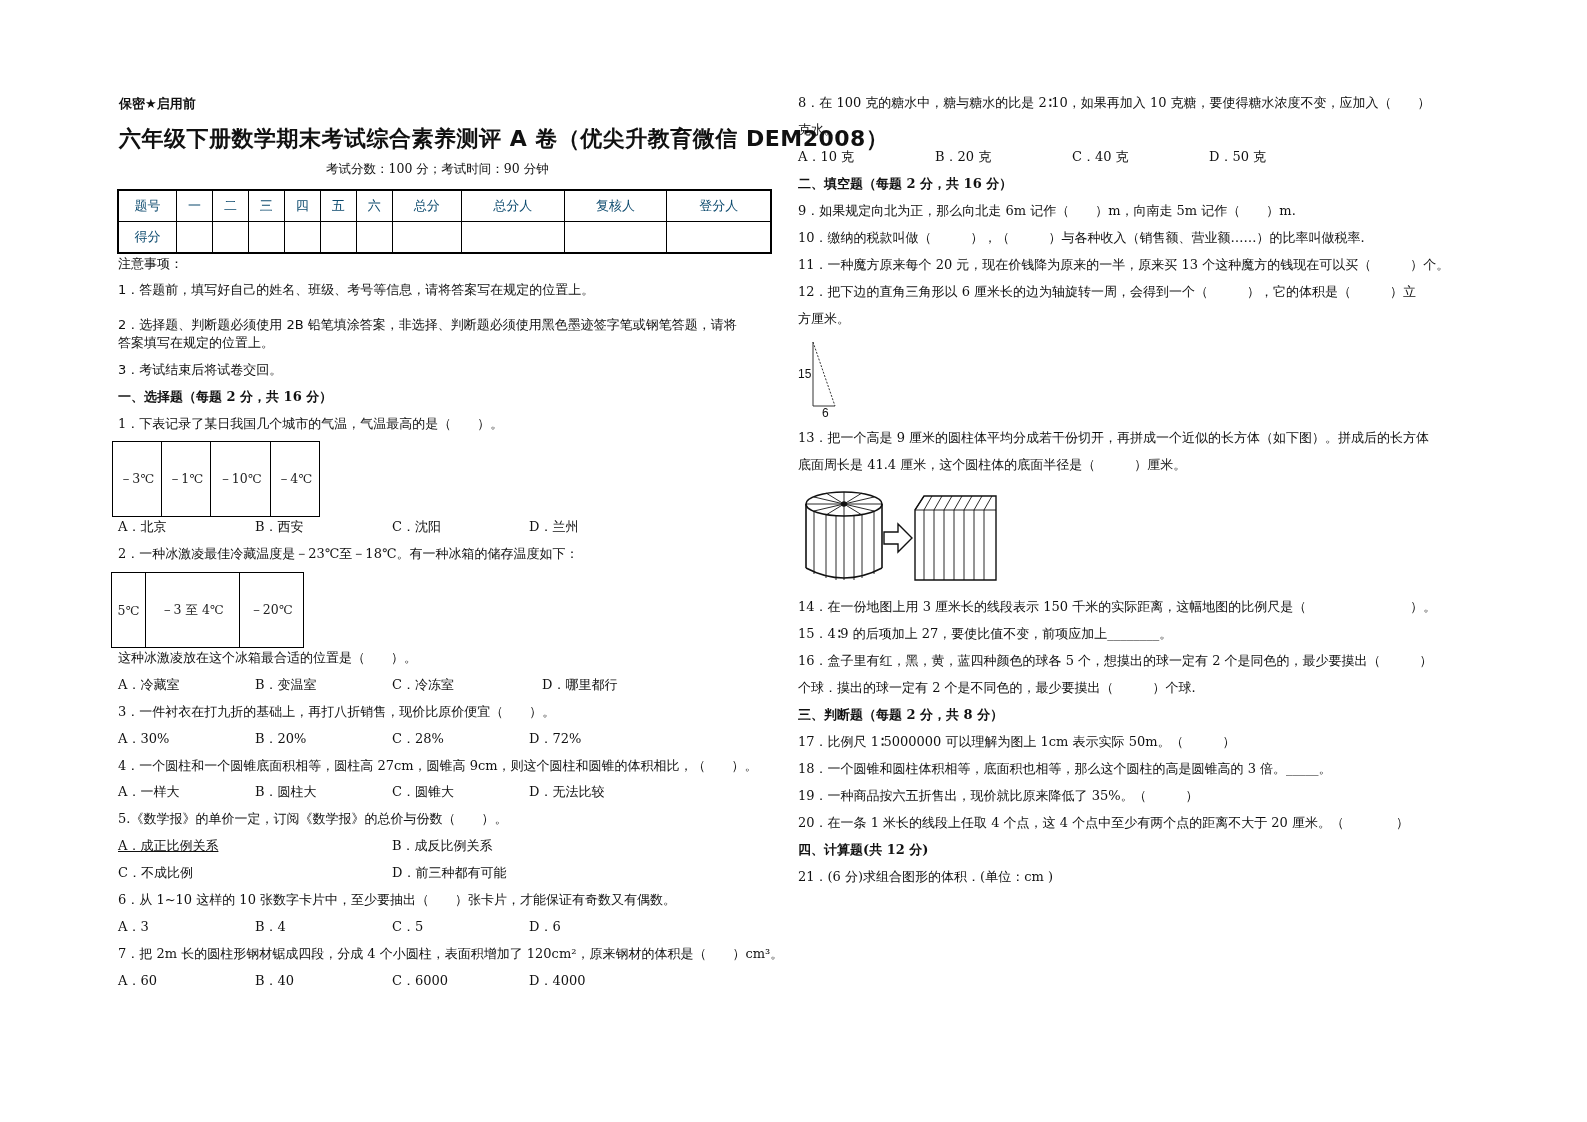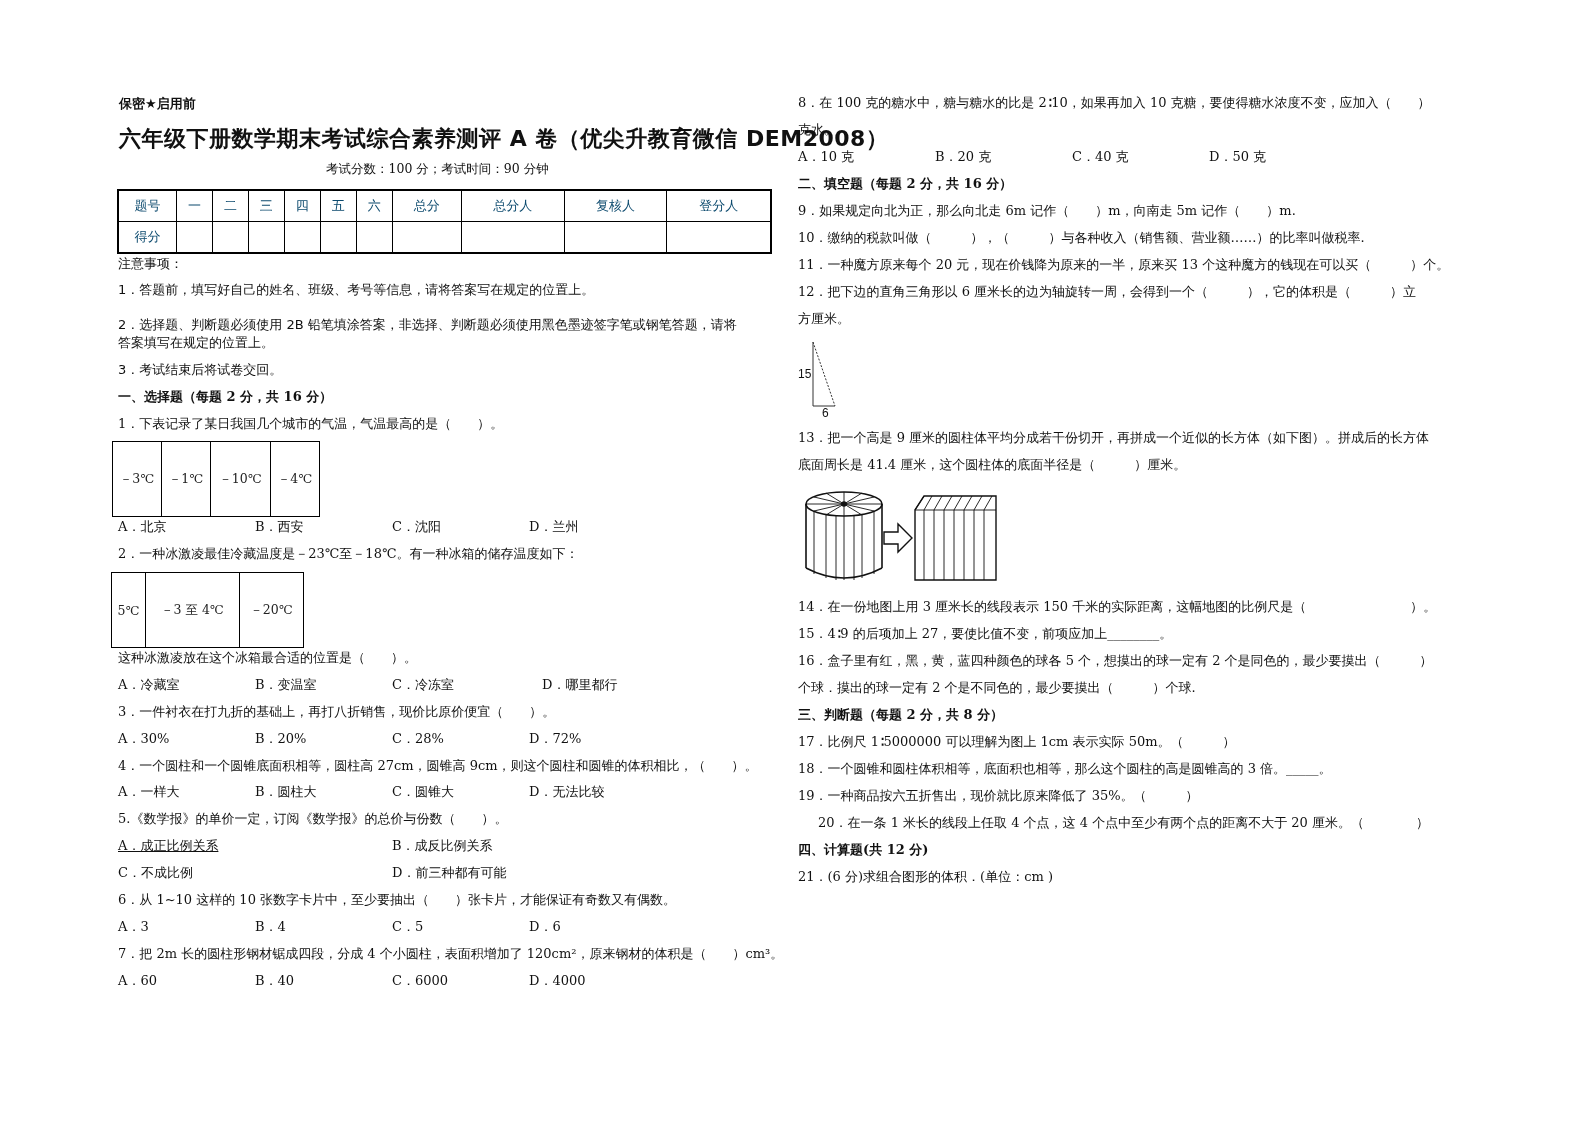--- a/index.html
+++ b/index.html
@@ -212,16 +212,16 @@
 
 <div class="line" style="left:798px; top:598px;">14．在一份地图上用 3 厘米长的线段表示 150 千米的实际距离，这幅地图的比例尺是（　　　　　　　　）。</div>
 <div class="line" style="left:798px; top:625px;">15．4∶9 的后项加上 27，要使比值不变，前项应加上________。</div>
 <div class="line" style="left:798px; top:652px;">16．盒子里有红，黑，黄，蓝四种颜色的球各 5 个，想摸出的球一定有 2 个是同色的，最少要摸出（　　　）</div>
 <div class="line" style="left:798px; top:679px;">个球．摸出的球一定有 2 个是不同色的，最少要摸出（　　　）个球.</div>
 
 <div class="line bold" style="left:798px; top:706px;">三、判断题（每题 2 分，共 8 分）</div>
 <div class="line" style="left:798px; top:733px;">17．比例尺 1∶5000000 可以理解为图上 1cm 表示实际 50m。（　　　）</div>
 <div class="line" style="left:798px; top:760px;">18．一个圆锥和圆柱体积相等，底面积也相等，那么这个圆柱的高是圆锥高的 3 倍。_____。</div>
 <div class="line" style="left:798px; top:787px;">19．一种商品按六五折售出，现价就比原来降低了 35%。（　　　）</div>
-<div class="line" style="left:798px; top:814px;margin-left:20px;">20．在一条 1 米长的线段上任取 4 个点，这 4 个点中至少有两个点的距离不大于 20 厘米。（　　　　）</div>
+<div class="line" style="left:798px; top:814px;">20．在一条 1 米长的线段上任取 4 个点，这 4 个点中至少有两个点的距离不大于 20 厘米。（　　　　）</div>
 
 <div class="line bold" style="left:798px; top:841px;">四、计算题(共 12 分)</div>
 <div class="line" style="left:798px; top:868px;">21．(6 分)求组合图形的体积．(单位：cm )</div>
 
 </body></html>

